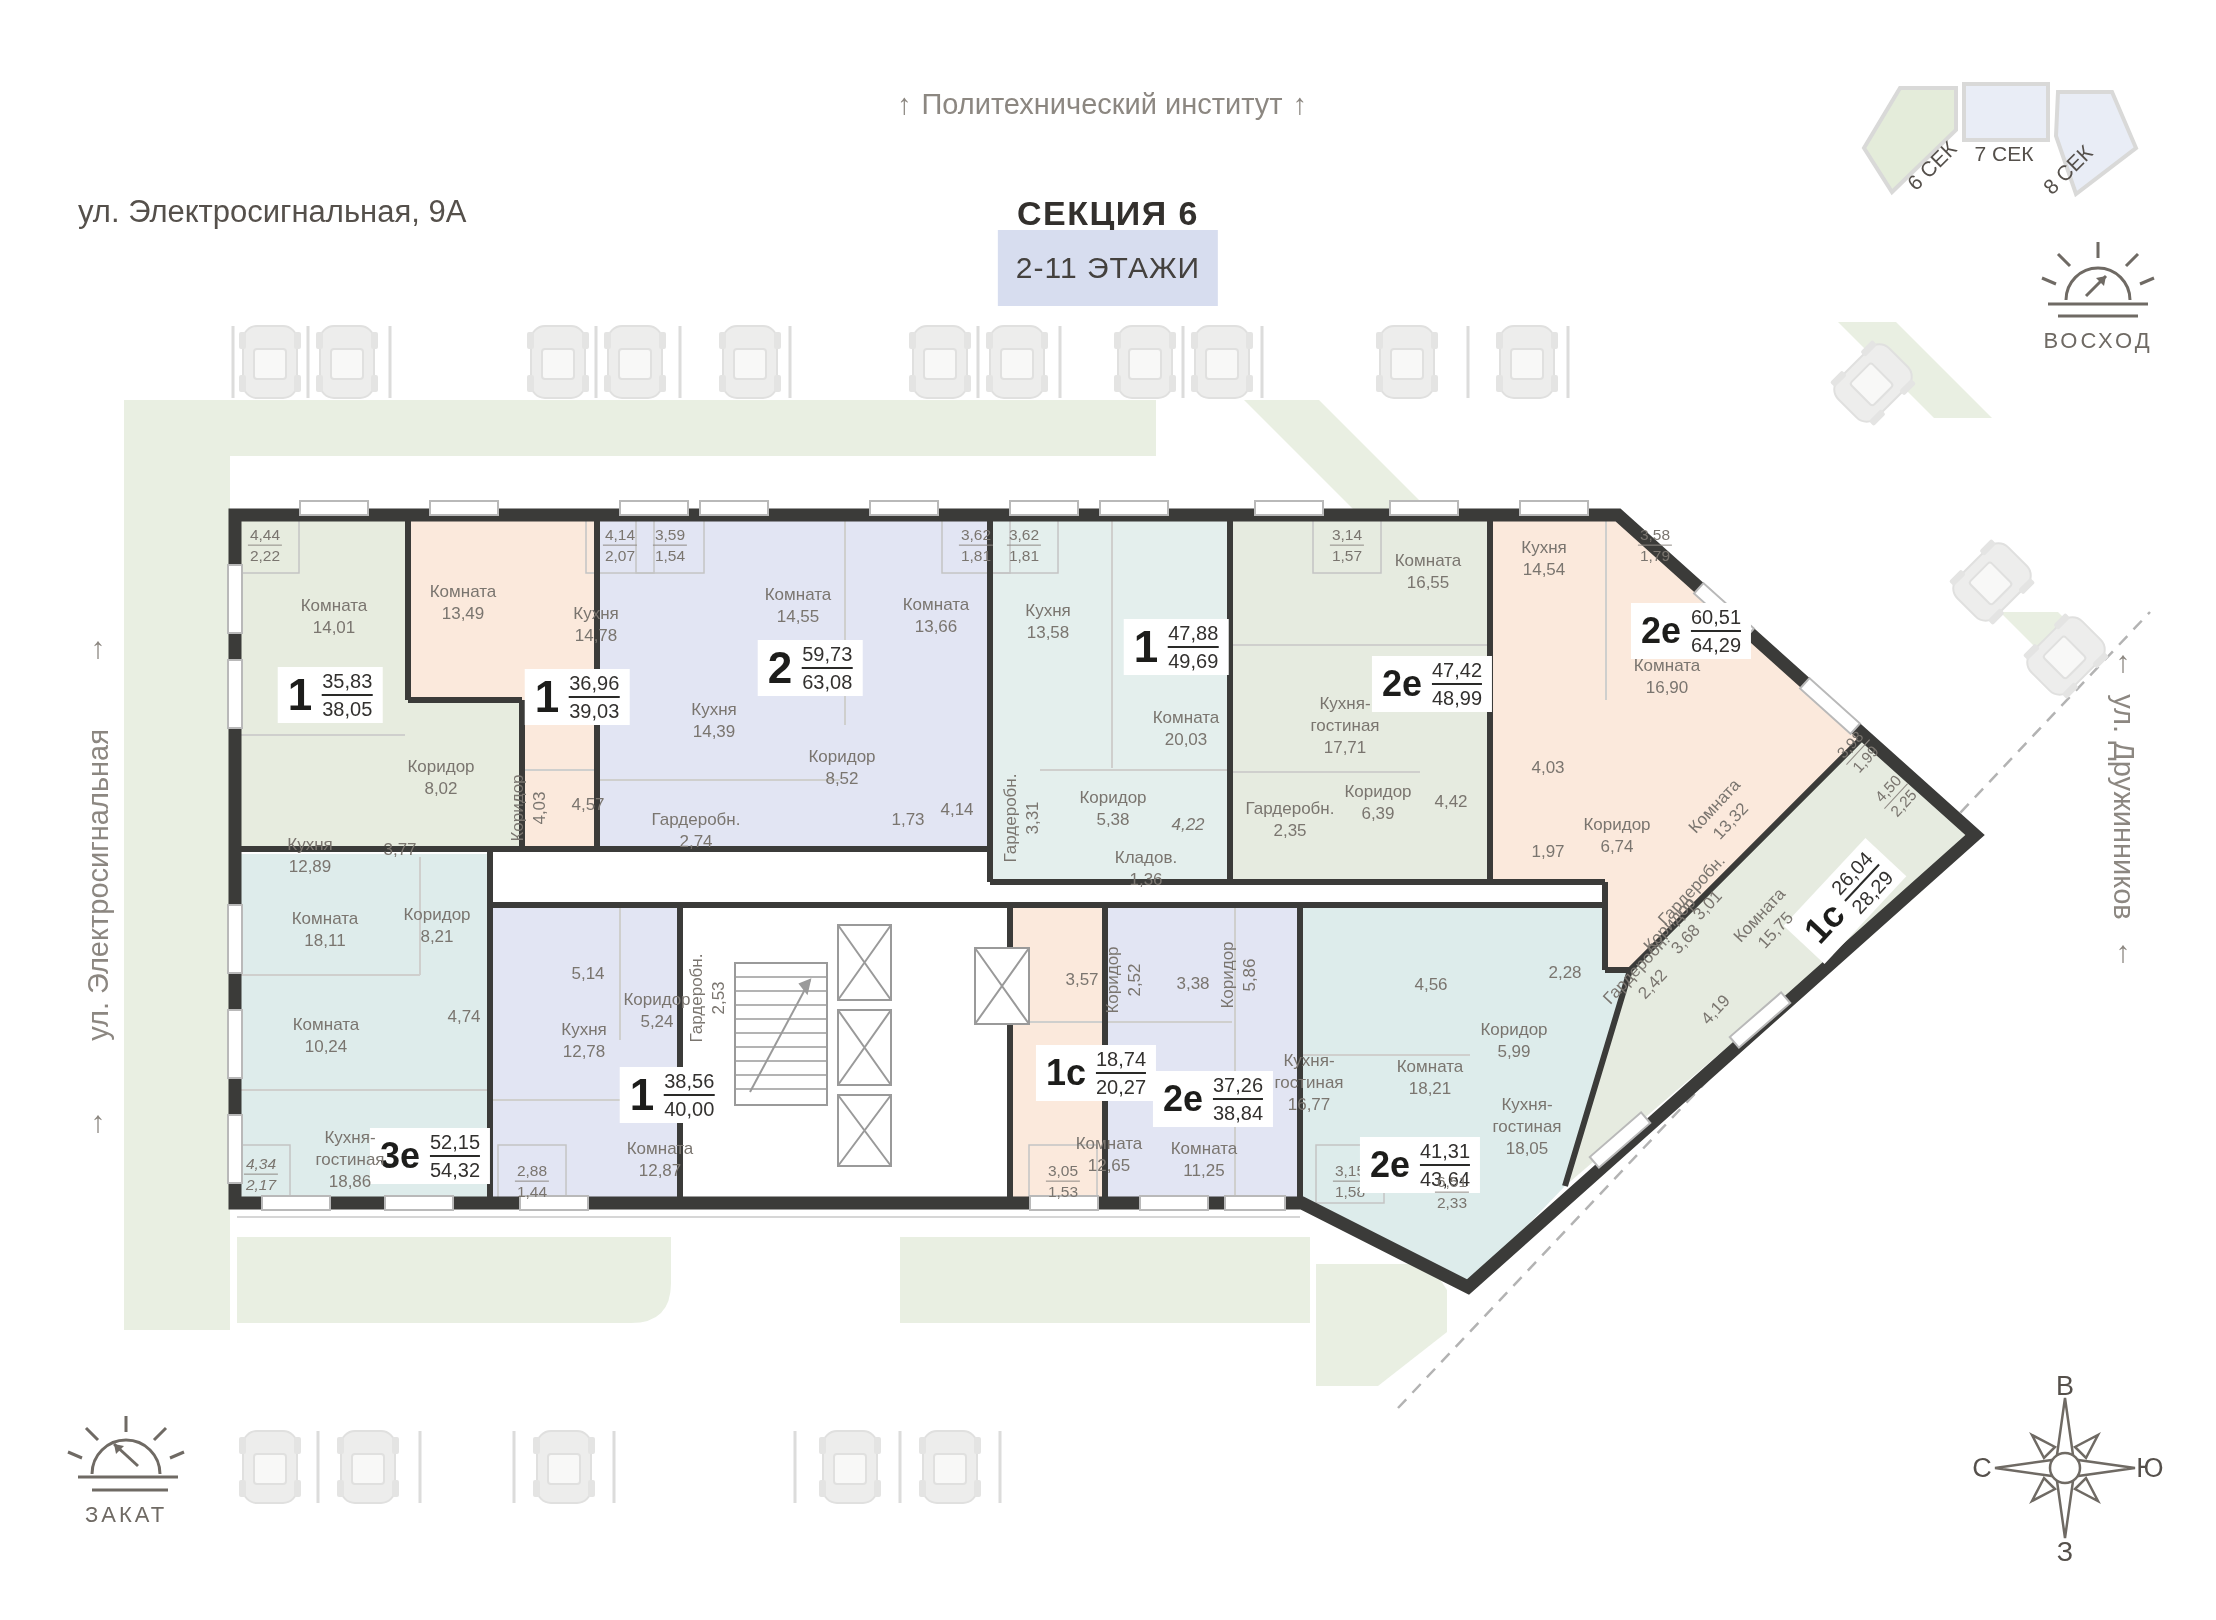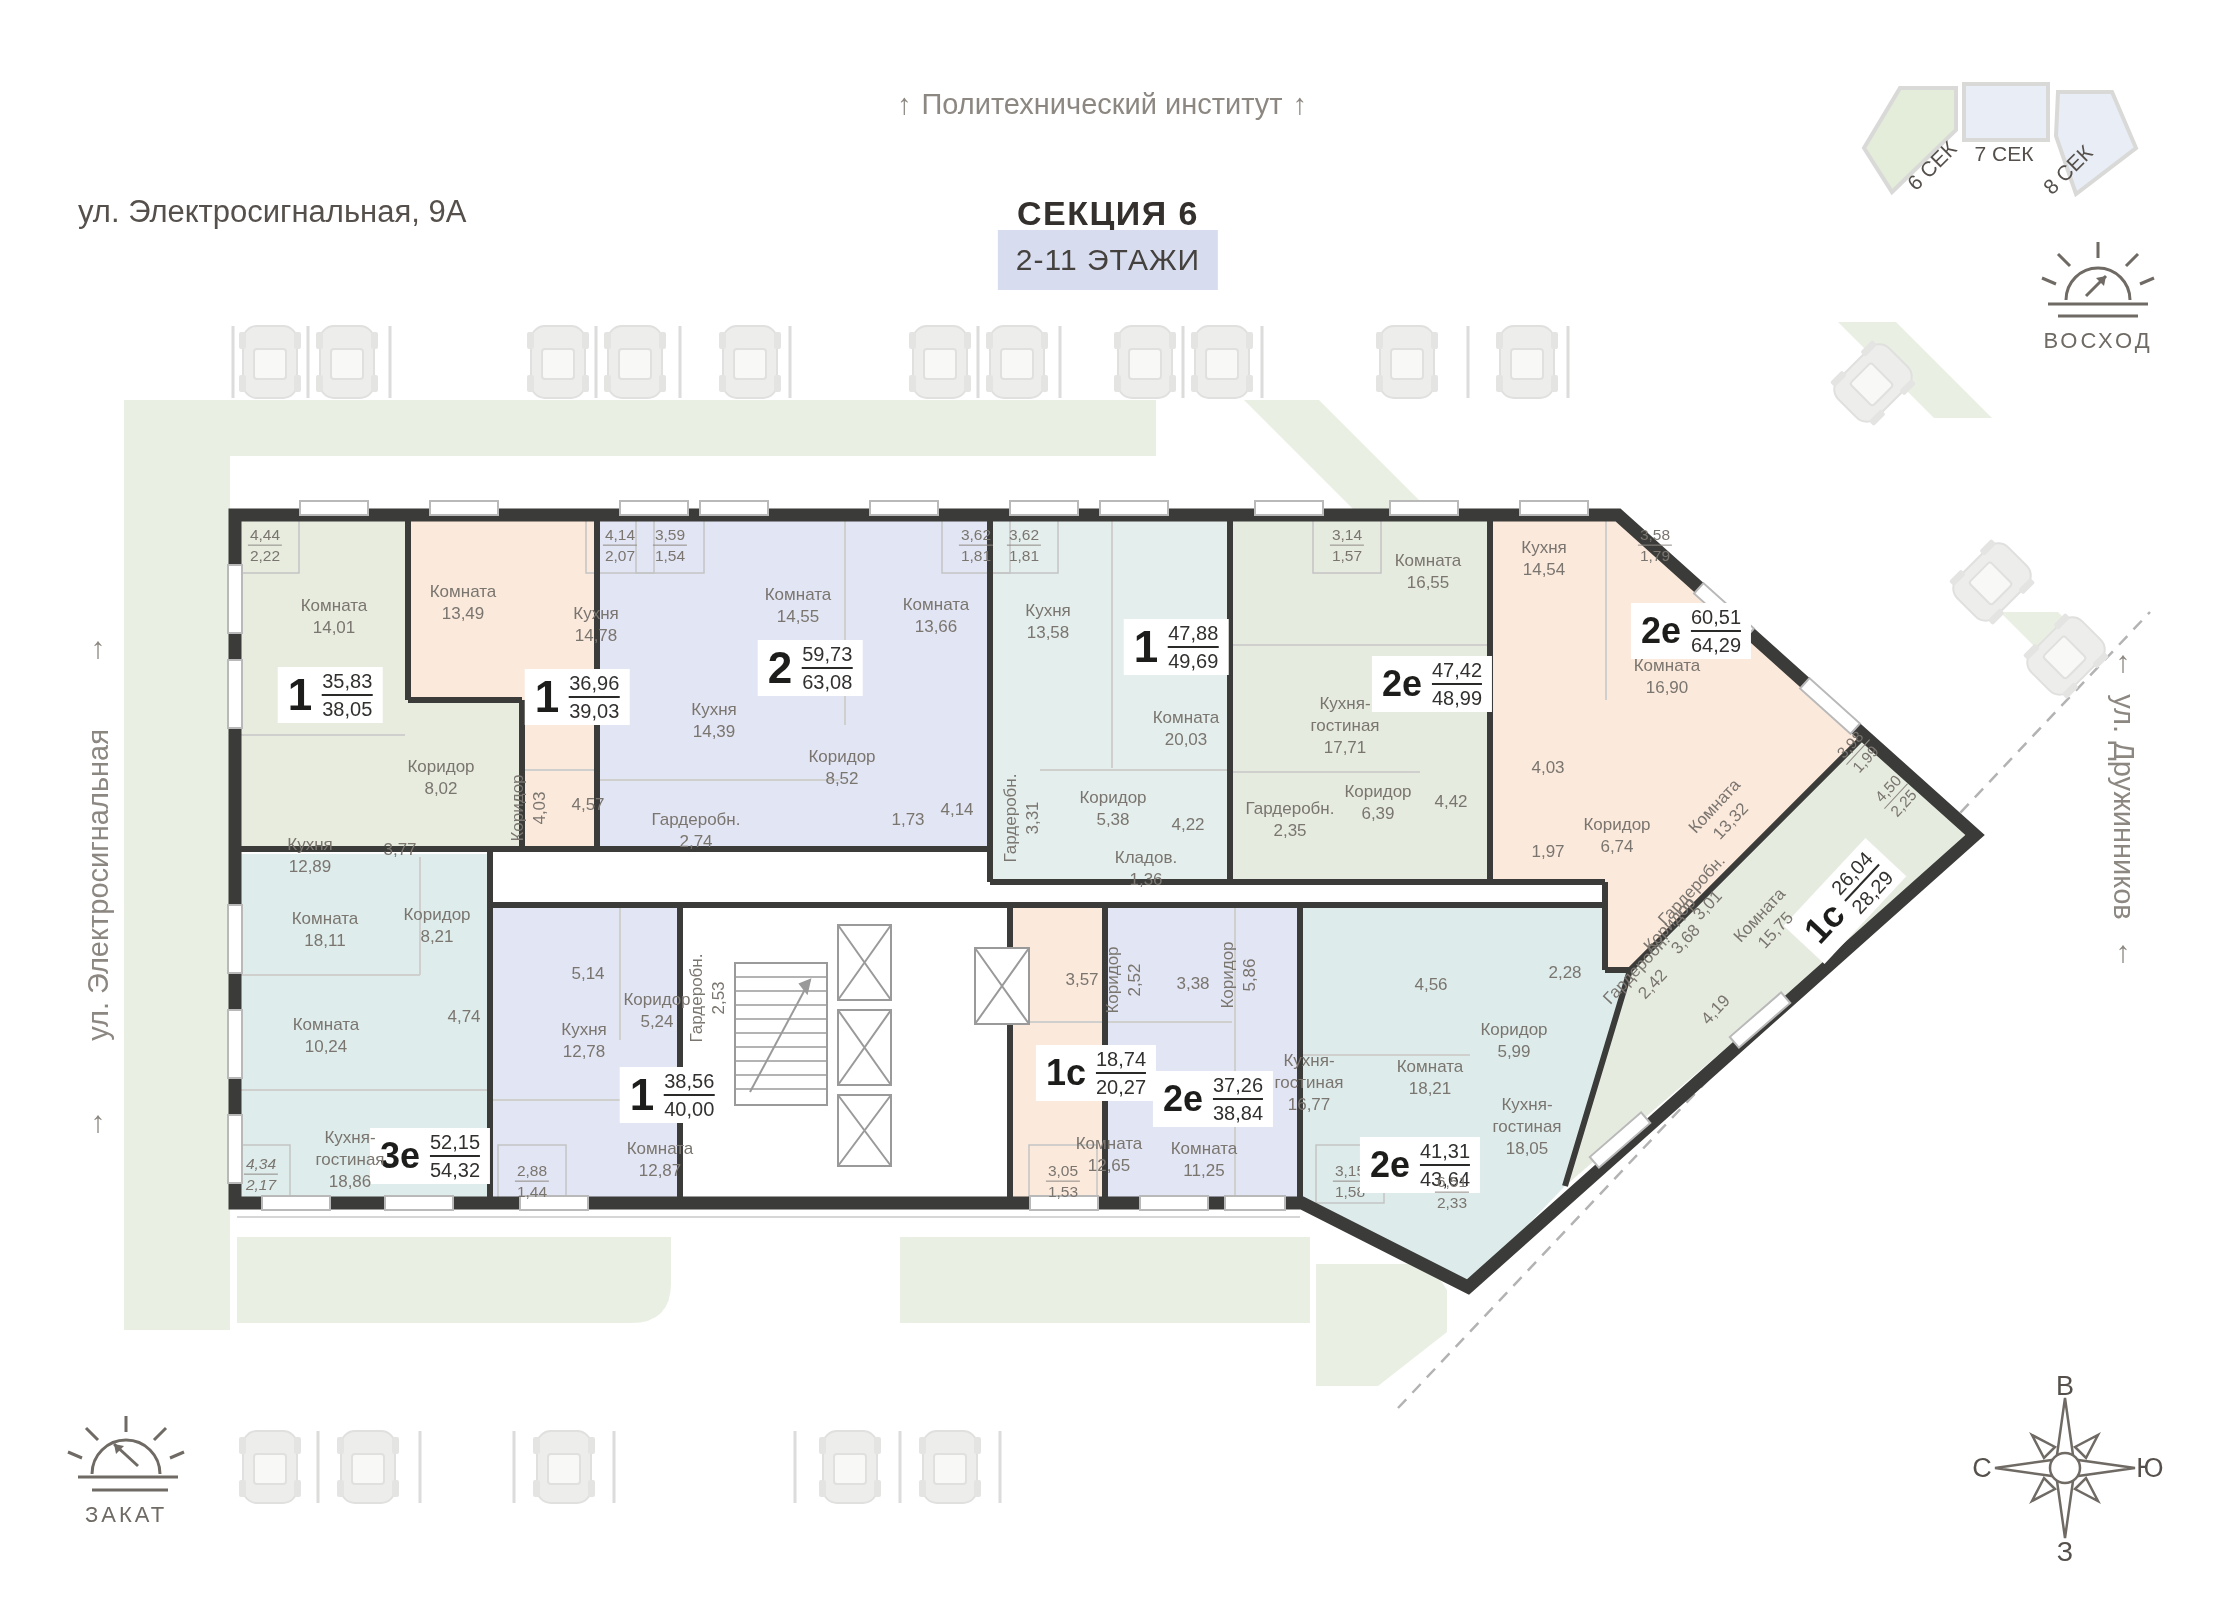--- a/index.html
+++ b/index.html
@@ -5,21 +5,21 @@
   html,body{margin:0;padding:0;background:#fff;}
   #stage{position:relative;width:2216px;height:1620px;background:#fff;overflow:hidden;
          font-family:"Liberation Sans",sans-serif;}
   #plan-svg{position:absolute;left:0;top:0;}
   .abs{position:absolute;}
   .title{font-size:46px;font-weight:700;color:#2e2c29;letter-spacing:1px;line-height:1;}
   .addr{font-size:31px;color:#55504b;line-height:1;}
   .topstreet{font-size:29px;color:#8c8781;white-space:nowrap;transform:translateX(-50%);}
   .topstreet .arrow{padding:0 10px;color:#8c8781;}
   .sectitle{font-size:34px;font-weight:800;color:#33302d;letter-spacing:1.5px;transform:translateX(-50%);}
-  .floors{font-size:30px;color:#44413e;padding:13px 18px;transform:translateX(-50%);letter-spacing:1px;}
+  .floors{font-size:30px;color:#44413e;padding:21px 18px;transform:translateX(-50%);letter-spacing:1px;}
   .vstreet{font-size:29px;color:#8c8781;white-space:nowrap;transform:translate(-50%,-50%) rotate(var(--rot));}
   .varrow{font-size:30px;color:#8c8781;transform:translate(-50%,-50%);}
   .sunlabel{font-size:22px;color:#6f6a64;letter-spacing:3px;transform:translate(-50%,0);}
   .mini{font-size:21px;color:#55504b;white-space:nowrap;transform:translate(-50%,-50%) rotate(var(--rot,0deg));}
   .cletter{font-size:27px;color:#55504b;transform:translate(-50%,-50%);}
   .room{font-size:17px;color:#7a756f;line-height:1.3;text-align:center;white-space:nowrap;
         transform:translate(-50%,-50%) rotate(var(--rot,0deg));}
   .balc{font-size:15.5px;color:#7a756f;line-height:1.25;text-align:center;
         transform:translate(-50%,-50%) rotate(var(--rot,0deg));}
   .balc .b-top{display:inline-block;border-bottom:1.5px solid #8f8a84;padding:0 2px 1px;}
@@ -358,21 +358,21 @@
         <span style="display: block;">5,38</span>
       </div>
       <div class="room abs" style="left: 1146px; top: 869px;">
         <span style="display: block; white-space: pre-line;">Кладов.</span>
         <span style="display: block;">1,36</span>
       </div>
       <div class="room abs" style="left: 1022px; top: 818px; --rot: -90deg;">
         <span style="display: block; white-space: pre-line;">Гардеробн.</span>
         <span style="display: block;">3,31</span>
       </div>
-      <div class="room abs" style="left: 1188px; top: 825px;">
+      <div class="room abs" style="left: 1188px; top: 825px; font-style: italic;">
         <span style="display: block;">4,22</span>
       </div>
       <div class="balc abs" style="left: 1024px; top: 545px;"><span class="b-top">3,62</span><span>1,81</span></div>
       <div class="badge abs" style="left: 1432px; top: 684px;">
         <span class="badge-type sm">2е</span>
         <span class="badge-areas">
           <span class="a-top">47,42</span>
           <span class="a-bot">48,99</span>
         </span>
       </div>

